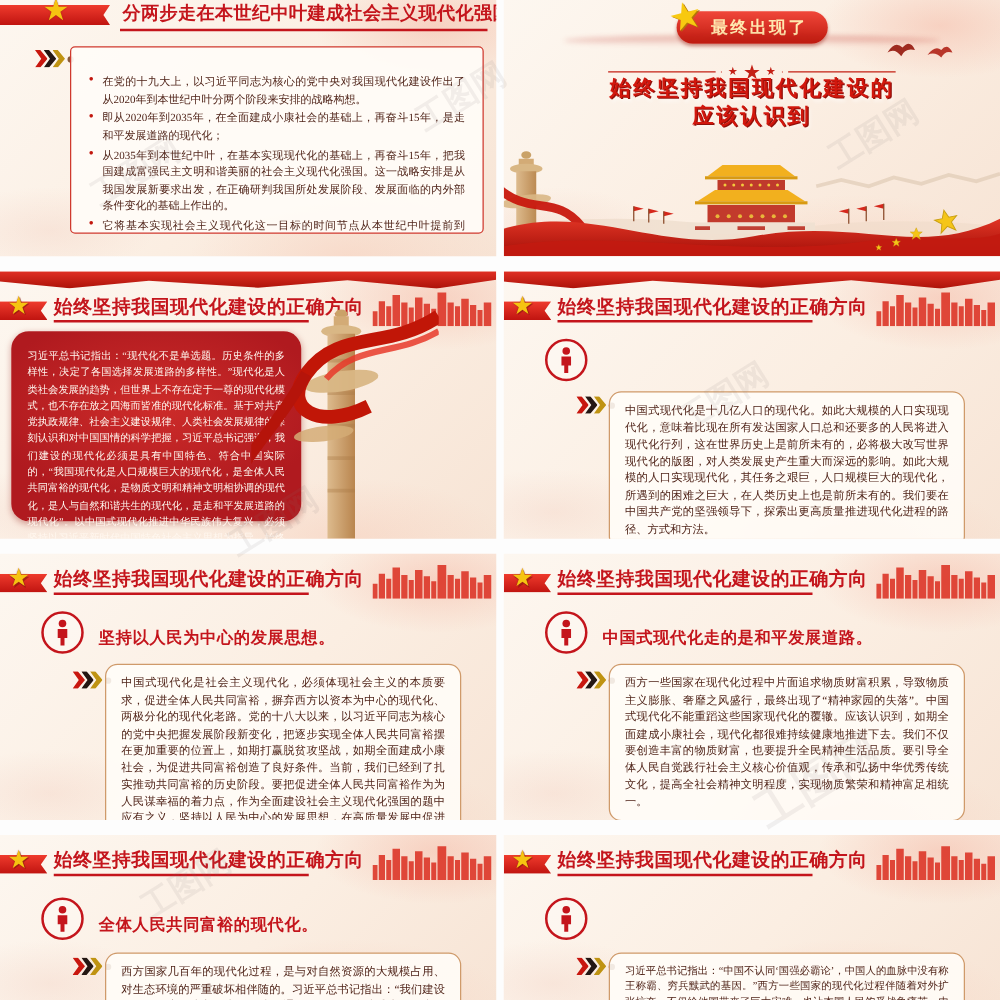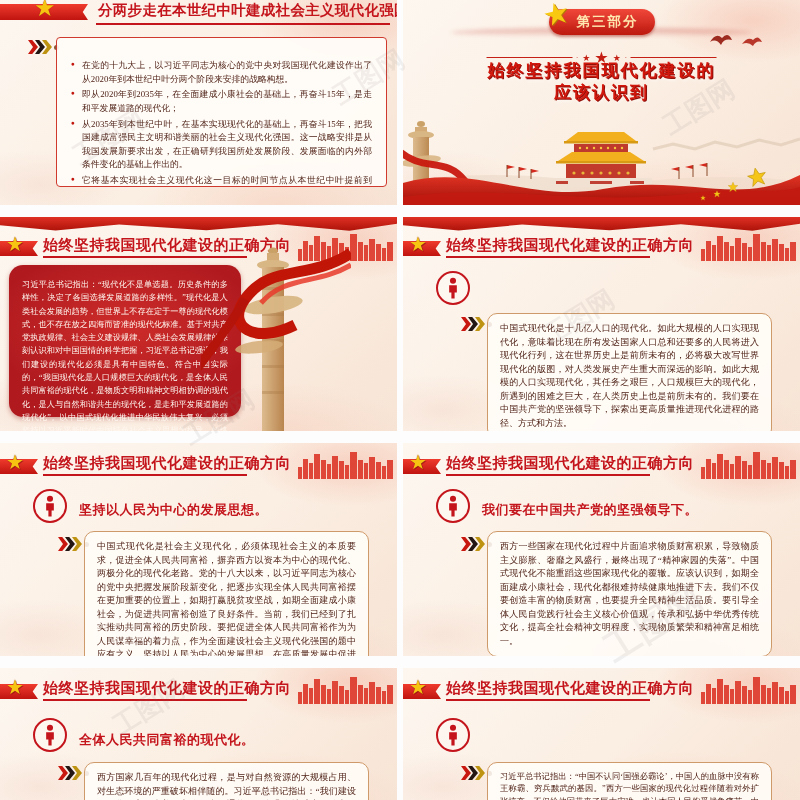--- a/index.html
+++ b/index.html
@@ -109,21 +109,21 @@
         <li>即从2020年到2035年，在全面建成小康社会的基础上，再奋斗15年，是走和平发展道路的现代化；</li>
         <li>从2035年到本世纪中叶，在基本实现现代化的基础上，再奋斗15年，把我国建成富强民主文明和谐美丽的社会主义现代化强国。这一战略安排是从我国发展新要求出发，在正确研判我国所处发展阶段、发展面临的内外部条件变化的基础上作出的。</li>
         <li>它将基本实现社会主义现代化这一目标的时间节点从本世纪中叶提前到2035年，并将第二个百年奋斗目标充实提升为建成富强民主文明和谐美丽的社会主义现代化强国，科学擘画了我国未来发展的宏伟蓝图。</li>
       </ul>
     </div>
   </div>
 
   <div class="slide" style="left:403px;top:0;width:397px;height:205px;">
     <div class="badge">
       <span class="bstar">★</span>
-      <span>第三部分</span>
+      <span>最终出现了</span>
     </div>
     <div class="bref"></div>
     <div class="divider">
       <span class="ln"></span>
         <span class="d">·</span>
         <span class="s">★</span>
         <span class="m">★</span>
         <span class="s">★</span>
         <span class="d">·</span>
         <span class="ln"></span>
@@ -400,21 +400,21 @@
       </svg>
     </div>
     <div class="pcirc">
       <svg width="16" height="22" viewBox="0 0 20 27">
           <g fill="#c4151c">
             <circle cx="10" cy="4.5" r="3.8"></circle>
             <path d="M5.2,10 h9.6 v9 h-2.8 v7.5 h-4 v-7.5 H5.2 Z"></path>
           </g>
         </svg>
     </div>
-    <div class="subtitle">我们要在中国共产党的坚强领导下。</div>
+    <div class="subtitle">中国式现代化走的是和平发展道路。</div>
     <div class="chev">
         <i class="c1"></i>
         <i class="c2"></i>
         <i class="c3"></i>
         <b></b>
       </div>
     <div class="tbox" style="top:88px;">
       <p>西方一些国家在现代化过程中片面追求物质财富积累，导致物质主义膨胀、奢靡之风盛行，最终出现了“精神家园的失落”。中国式现代化不能重蹈这些国家现代化的覆辙。应该认识到，如期全面建成小康社会，现代化都很难持续健康地推进下去。我们不仅要创造丰富的物质财富，也要提升全民精神生活品质。要引导全体人民自觉践行社会主义核心价值观，传承和弘扬中华优秀传统文化，提高全社会精神文明程度，实现物质繁荣和精神富足相统一。</p>
     </div>
   </div>

